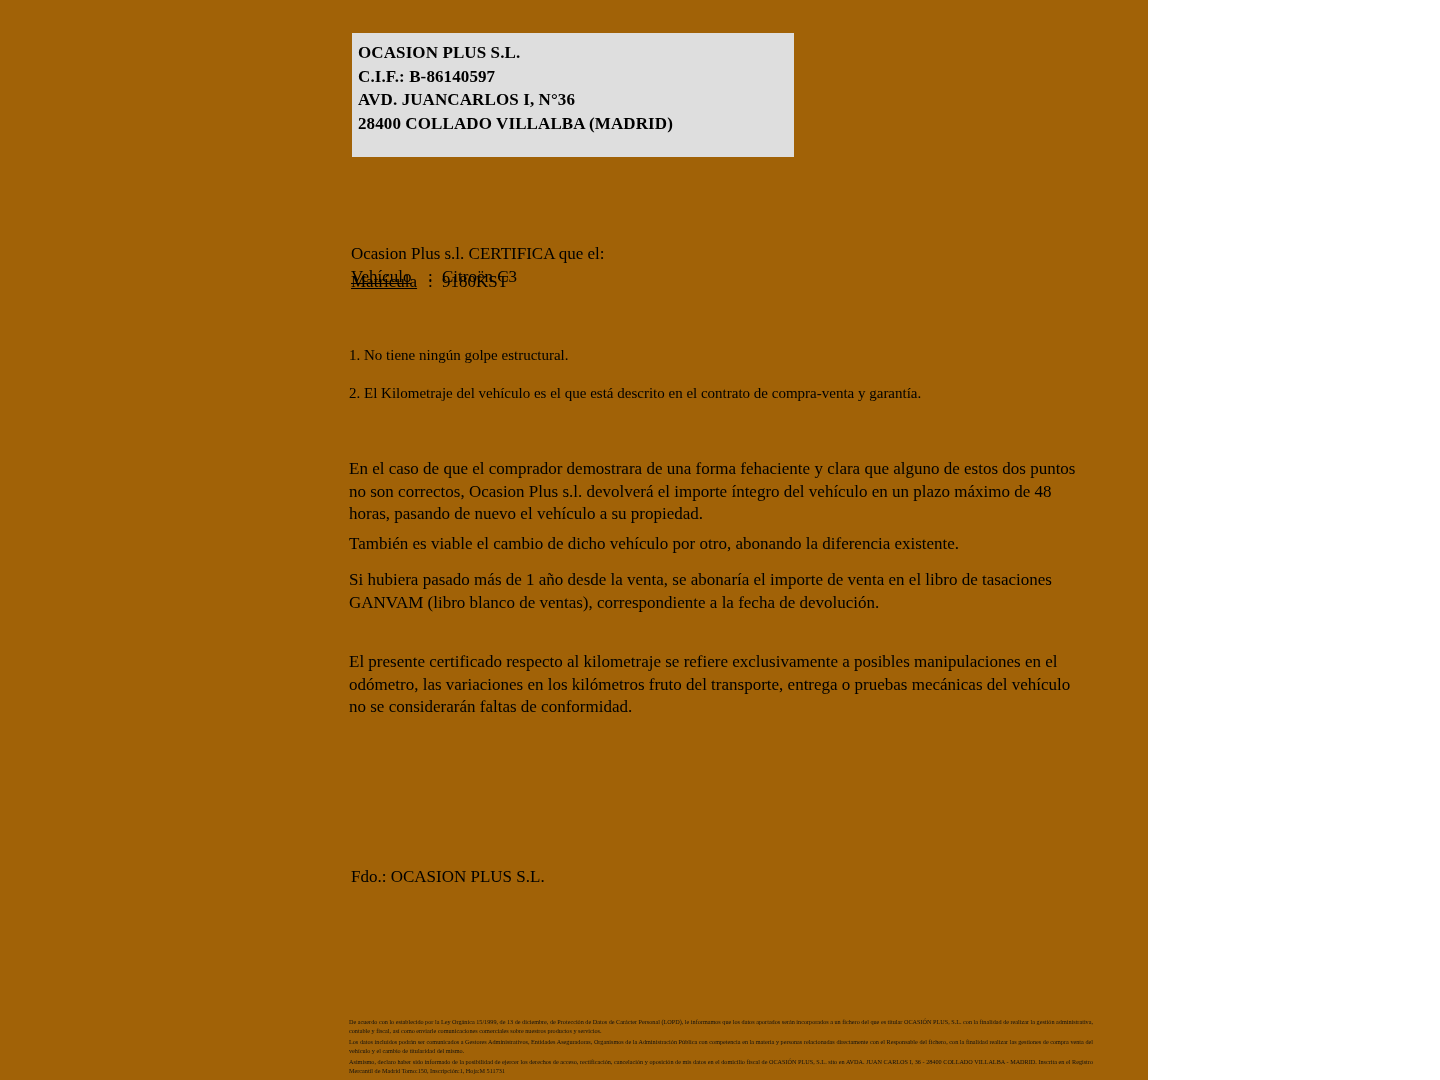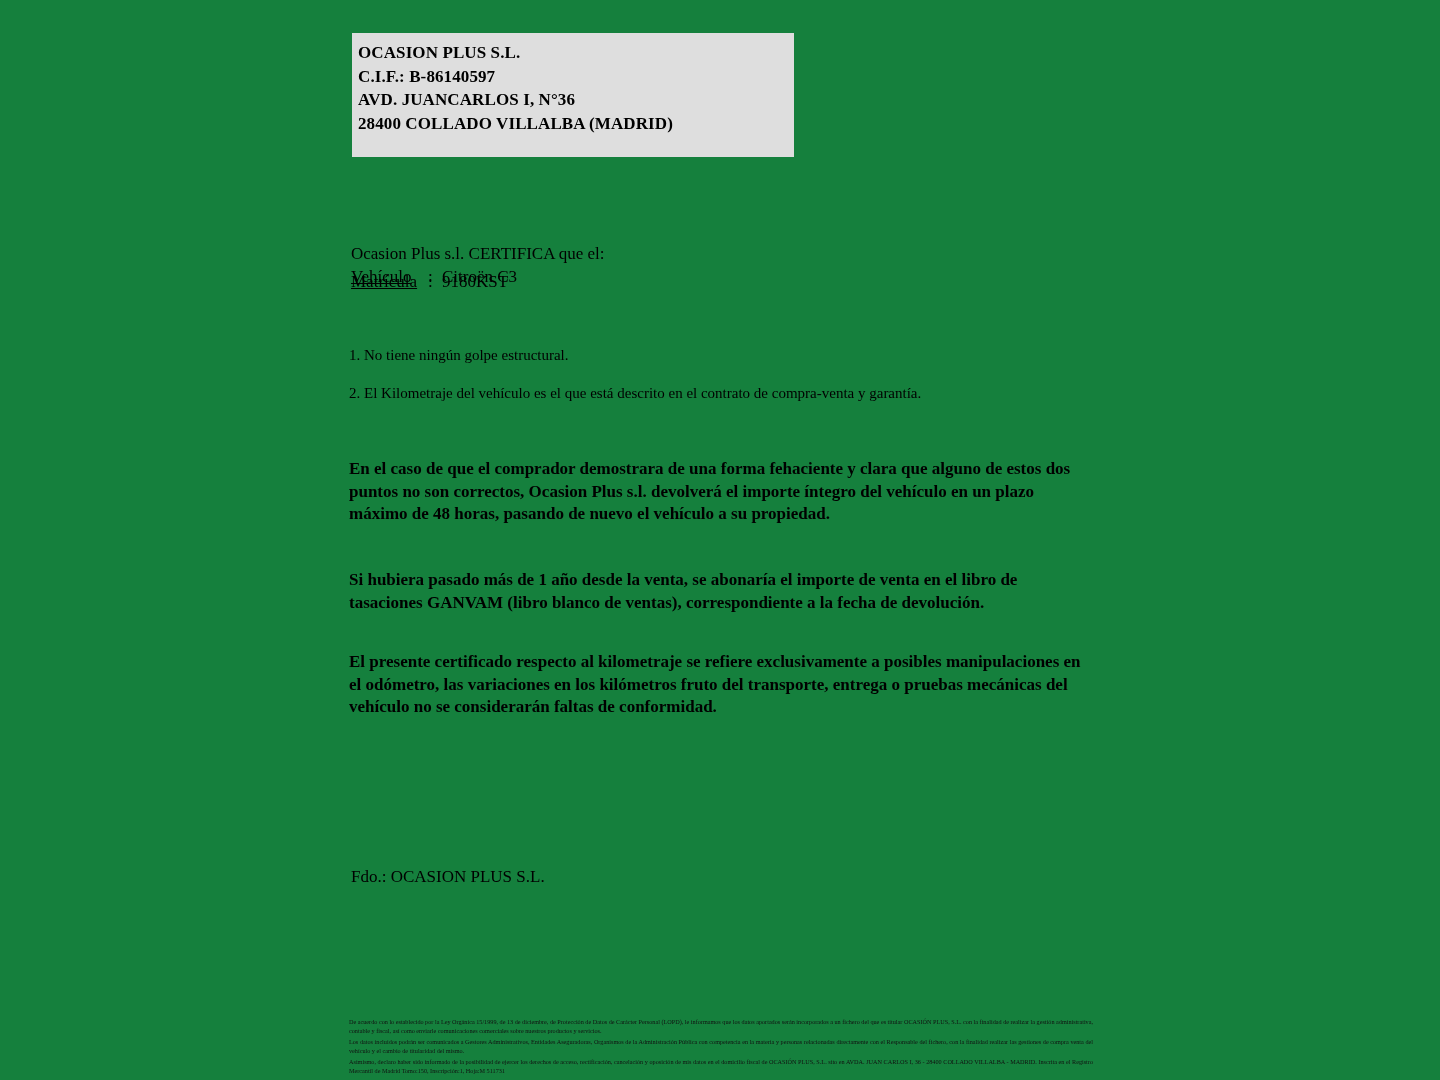--- a/index.html
+++ b/index.html
@@ -12,23 +12,23 @@
     height: 1080px;
     font-family: "Liberation Serif", serif;
     color: #000000;
     position: relative;
     overflow: hidden;
   }
   .page {
     position: absolute;
     left: 0;
     top: 0;
-    width: 1440px;
+    width: 1148px;
     height: 1080px;
-    background: #15803d;
+    background: #a16207;
   }
   .header-box {
     position: absolute;
     left: 352px;
     top: 33px;
     width: 442px;
     height: 124px;
     background: #dedede;
     padding: 8px 0 0 0;
     box-sizing: border-box;
@@ -79,21 +79,20 @@
     white-space: nowrap;
   }
   .point-1 { top: 347px; }
   .point-2 { top: 385px; font-family: Liberation Serif, serif; }
   .para {
     position: absolute;
     left: 349px;
     width: 740px;
     font-size: 17px;
     line-height: 22.5px;
-    font-weight: bold;
   }
   .p-caso { top: 458px; }
   .p-viable { top: 533px; }
   .p-ano { top: 569px; }
   .p-certificado { top: 625px; margin-top: 26px; }
   .fdo {
     position: absolute;
     left: 351px;
     top: 867px;
     font-size: 17px;
@@ -134,20 +133,21 @@
   </div>
 
   <div class="field-row row-matricula">
     <span class="lbl">Matrícula</span><span class="sep">:</span><span>9180KST</span>
   </div>
 
   <div class="point point-1">1. No tiene ningún golpe estructural.</div>
   <div class="point point-2">2. El Kilometraje del vehículo es el que está descrito en el contrato de compra-venta y garantía.</div>
 
   <div class="para p-caso">En el caso de que el comprador demostrara de una forma fehaciente y clara que alguno de estos dos puntos no son correctos, Ocasion Plus s.l. devolverá el importe íntegro del vehículo en un plazo máximo de 48 horas, pasando de nuevo el vehículo a su propiedad.</div>
+  <div class="para p-viable">También es viable el cambio de dicho vehículo por otro, abonando la diferencia existente.</div>
   <div class="para p-ano">Si hubiera pasado más de 1 año desde la venta, se abonaría el importe de venta en el libro de tasaciones GANVAM (libro blanco de ventas), correspondiente a la fecha de devolución.</div>
   <div class="para p-certificado">El presente certificado respecto al kilometraje se refiere exclusivamente a posibles manipulaciones en el odómetro, las variaciones en los kilómetros fruto del transporte, entrega o pruebas mecánicas del vehículo no se considerarán faltas de conformidad.</div>
 
   <div class="fdo">Fdo.: OCASION PLUS S.L.</div>
 
   <div class="legal">
     <p>De acuerdo con lo establecido por la Ley Orgánica 15/1999, de 13 de diciembre, de Protección de Datos de Carácter Personal (LOPD), le informamos que los datos aportados serán incorporados a un fichero del que es titular OCASIÓN PLUS, S.L. con la finalidad de realizar la gestión administrativa, contable y fiscal, así como enviarle comunicaciones comerciales sobre nuestros productos y servicios.</p>
     <p>Los datos incluidos podrán ser comunicados a Gestores Administrativos, Entidades Aseguradoras, Organismos de la Administración Pública con competencia en la materia y personas relacionadas directamente con el Responsable del fichero, con la finalidad realizar las gestiones de compra venta del vehículo y el cambio de titularidad del mismo.</p>
     <p>Asimismo, declaro haber sido informado de la posibilidad de ejercer los derechos de acceso, rectificación, cancelación y oposición de mis datos en el domicilio fiscal de OCASIÓN PLUS, S.L. sito en AVDA. JUAN CARLOS I, 36 - 28400 COLLADO VILLALBA - MADRID. Inscrita en el Registro Mercantil de Madrid Tomo:150, Inscripción:1, Hoja:M 511731</p>
   </div>

